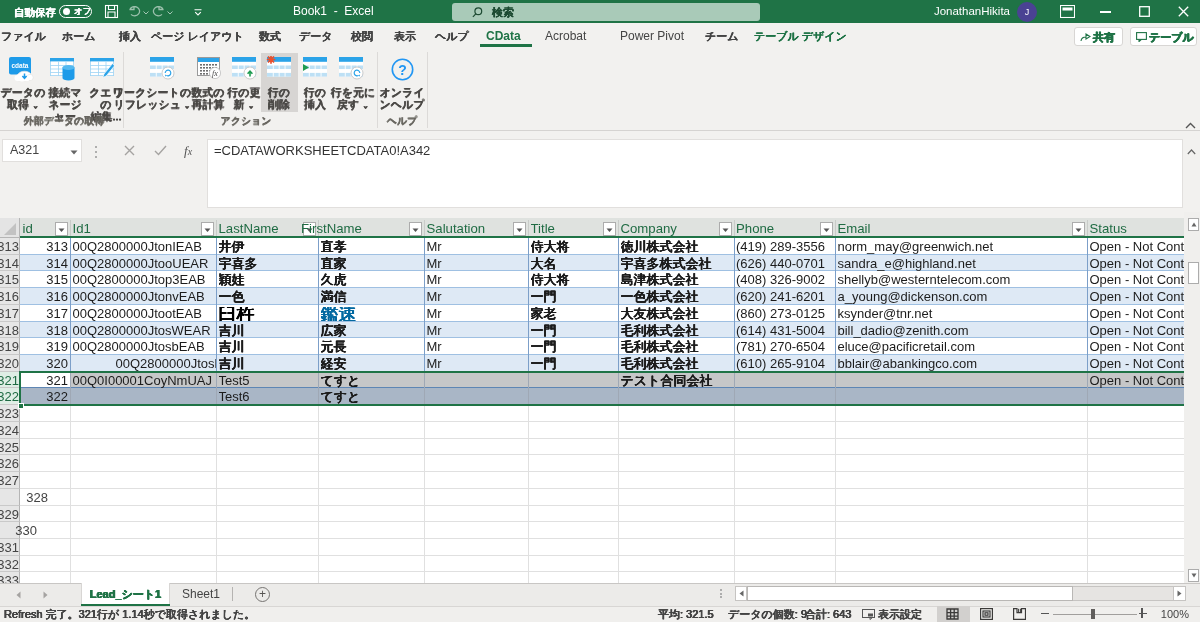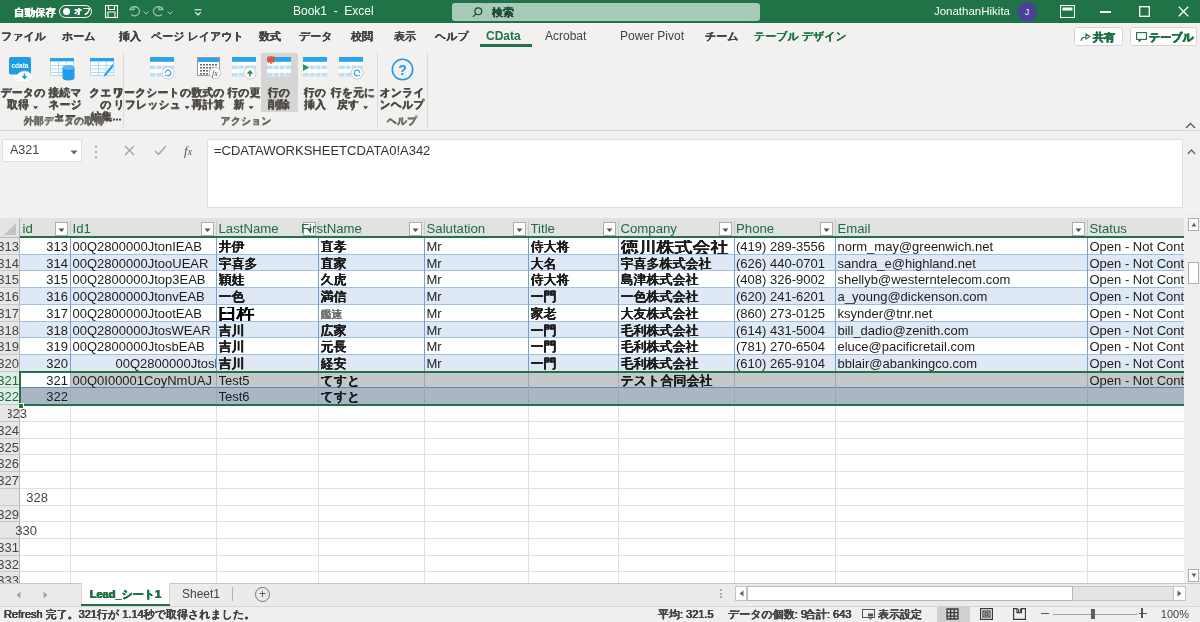--- a/index.html
+++ b/index.html
@@ -328,21 +328,21 @@
 <div style="position:absolute;left:618px;top:238.0px;width:1px;height:16.72px;background:#7C9FC9;"></div>
 <div style="position:absolute;left:733.5px;top:238.0px;width:1px;height:16.72px;background:#7C9FC9;"></div>
 <div style="position:absolute;left:835px;top:238.0px;width:1px;height:16.72px;background:#7C9FC9;"></div>
 <div style="position:absolute;left:1087px;top:238.0px;width:1px;height:16.72px;background:#7C9FC9;"></div>
 <div style="position:absolute;left:20px;top:240.0px;width:48px;height:14px;color:#1c1c1c;font-size:13px;line-height:14px;text-align:right;">313</div>
 <div style="position:absolute;left:72.5px;top:240.0px;width:143px;height:14px;color:#1c1c1c;font-size:13px;line-height:14px;overflow:hidden;white-space:nowrap;">00Q2800000JtonIEAB</div>
 <div style="position:absolute;left:218.5px;top:240.0px;width:99px;height:14px;color:#1c1c1c;font-size:13px;line-height:14px;overflow:hidden;white-space:nowrap;text-shadow:0.4px 0 0 currentColor,-0.4px 0 0 currentColor,0 0.4px 0 currentColor,0 -0.4px 0 currentColor;">井伊</div>
 <div style="position:absolute;left:320.5px;top:240.0px;width:103px;height:14px;color:#1c1c1c;font-size:13px;line-height:14px;overflow:hidden;white-space:nowrap;text-shadow:0.4px 0 0 currentColor,-0.4px 0 0 currentColor,0 0.4px 0 currentColor,0 -0.4px 0 currentColor;">直孝</div>
 <div style="position:absolute;left:426.5px;top:240.0px;width:101px;height:14px;color:#1c1c1c;font-size:13px;line-height:14px;overflow:hidden;white-space:nowrap;">Mr</div>
 <div style="position:absolute;left:530.5px;top:240.0px;width:87px;height:14px;color:#1c1c1c;font-size:13px;line-height:14px;overflow:hidden;white-space:nowrap;text-shadow:0.4px 0 0 currentColor,-0.4px 0 0 currentColor,0 0.4px 0 currentColor,0 -0.4px 0 currentColor;">侍大将</div>
-<div style="position:absolute;left:620.5px;top:240.0px;width:112.5px;height:14px;color:#1c1c1c;font-size:18px;line-height:14px;overflow:hidden;white-space:nowrap;text-shadow:0.4px 0 0 currentColor,-0.4px 0 0 currentColor,0 0.4px 0 currentColor,0 -0.4px 0 currentColor;">徳川株式会社</div>
+<div style="position:absolute;left:620.5px;top:240.0px;width:112.5px;height:14px;color:#1c1c1c;font-size:13px;line-height:14px;overflow:hidden;white-space:nowrap;text-shadow:0.4px 0 0 currentColor,-0.4px 0 0 currentColor,0 0.4px 0 currentColor,0 -0.4px 0 currentColor;">徳川株式会社</div>
 <div style="position:absolute;left:736.0px;top:240.0px;width:98.5px;height:14px;color:#1c1c1c;font-size:13px;line-height:14px;overflow:hidden;white-space:nowrap;">(419) 289-3556</div>
 <div style="position:absolute;left:837.5px;top:240.0px;width:249px;height:14px;color:#1c1c1c;font-size:13px;line-height:14px;overflow:hidden;white-space:nowrap;">norm_may@greenwich.net</div>
 <div style="position:absolute;left:1089.5px;top:240.0px;width:94px;height:14px;color:#1c1c1c;font-size:13px;line-height:14px;overflow:hidden;white-space:nowrap;">Open - Not Contacted</div>
 <div style="position:absolute;left:20px;top:254.72px;width:1164px;height:16.72px;background:#DEE9F5;border-bottom:1px solid #9FC0E2;"></div>
 <div style="position:absolute;left:0px;top:254.72px;width:20px;height:16.72px;background:#E6E6E6;border-bottom:1px solid #C9C9C9;border-right:1px solid #B5B5B5;"></div>
 <div style="position:absolute;left:0px;top:256.72px;width:19px;height:14px;color:#444;font-size:13px;line-height:14px;text-align:right;overflow:hidden;direction:rtl;">314</div>
 <div style="position:absolute;left:70px;top:254.72px;width:1px;height:16.72px;background:#7C9FC9;"></div>
 <div style="position:absolute;left:216px;top:254.72px;width:1px;height:16.72px;background:#7C9FC9;"></div>
 <div style="position:absolute;left:318px;top:254.72px;width:1px;height:16.72px;background:#7C9FC9;"></div>
 <div style="position:absolute;left:424px;top:254.72px;width:1px;height:16.72px;background:#7C9FC9;"></div>
@@ -413,21 +413,21 @@
 <div style="position:absolute;left:318px;top:304.88px;width:1px;height:16.72px;background:#7C9FC9;"></div>
 <div style="position:absolute;left:424px;top:304.88px;width:1px;height:16.72px;background:#7C9FC9;"></div>
 <div style="position:absolute;left:528px;top:304.88px;width:1px;height:16.72px;background:#7C9FC9;"></div>
 <div style="position:absolute;left:618px;top:304.88px;width:1px;height:16.72px;background:#7C9FC9;"></div>
 <div style="position:absolute;left:733.5px;top:304.88px;width:1px;height:16.72px;background:#7C9FC9;"></div>
 <div style="position:absolute;left:835px;top:304.88px;width:1px;height:16.72px;background:#7C9FC9;"></div>
 <div style="position:absolute;left:1087px;top:304.88px;width:1px;height:16.72px;background:#7C9FC9;"></div>
 <div style="position:absolute;left:20px;top:306.88px;width:48px;height:14px;color:#1c1c1c;font-size:13px;line-height:14px;text-align:right;">317</div>
 <div style="position:absolute;left:72.5px;top:306.88px;width:143px;height:14px;color:#1c1c1c;font-size:13px;line-height:14px;overflow:hidden;white-space:nowrap;">00Q2800000JtootEAB</div>
 <div style="position:absolute;left:218.5px;top:306.88px;width:99px;height:14px;color:#000000;font-size:18px;line-height:14px;overflow:hidden;white-space:nowrap;text-shadow:0.4px 0 0 currentColor,-0.4px 0 0 currentColor,0 0.4px 0 currentColor,0 -0.4px 0 currentColor;">臼杵</div>
-<div style="position:absolute;left:320.5px;top:306.88px;width:103px;height:14px;color:#737373;font-size:11px;line-height:14px;overflow:hidden;white-space:nowrap;text-shadow:0.4px 0 0 currentColor,-0.4px 0 0 currentColor,0 0.4px 0 currentColor,0 -0.4px 0 currentColor;">鑑速</div>
+<div style="position:absolute;left:320.5px;top:306.88px;width:103px;height:14px;color:#0369a1;font-size:18px;line-height:14px;overflow:hidden;white-space:nowrap;text-shadow:0.4px 0 0 currentColor,-0.4px 0 0 currentColor,0 0.4px 0 currentColor,0 -0.4px 0 currentColor;">鑑速</div>
 <div style="position:absolute;left:426.5px;top:306.88px;width:101px;height:14px;color:#1c1c1c;font-size:13px;line-height:14px;overflow:hidden;white-space:nowrap;">Mr</div>
 <div style="position:absolute;left:530.5px;top:306.88px;width:87px;height:14px;color:#1c1c1c;font-size:13px;line-height:14px;overflow:hidden;white-space:nowrap;text-shadow:0.4px 0 0 currentColor,-0.4px 0 0 currentColor,0 0.4px 0 currentColor,0 -0.4px 0 currentColor;">家老</div>
 <div style="position:absolute;left:620.5px;top:306.88px;width:112.5px;height:14px;color:#1c1c1c;font-size:13px;line-height:14px;overflow:hidden;white-space:nowrap;text-shadow:0.4px 0 0 currentColor,-0.4px 0 0 currentColor,0 0.4px 0 currentColor,0 -0.4px 0 currentColor;">大友株式会社</div>
 <div style="position:absolute;left:736.0px;top:306.88px;width:98.5px;height:14px;color:#1c1c1c;font-size:13px;line-height:14px;overflow:hidden;white-space:nowrap;">(860) 273-0125</div>
 <div style="position:absolute;left:837.5px;top:306.88px;width:249px;height:14px;color:#1c1c1c;font-size:13px;line-height:14px;overflow:hidden;white-space:nowrap;">ksynder@tnr.net</div>
 <div style="position:absolute;left:1089.5px;top:306.88px;width:94px;height:14px;color:#1c1c1c;font-size:13px;line-height:14px;overflow:hidden;white-space:nowrap;">Open - Not Contacted</div>
 <div style="position:absolute;left:20px;top:321.6px;width:1164px;height:16.72px;background:#DEE9F5;border-bottom:1px solid #9FC0E2;"></div>
 <div style="position:absolute;left:0px;top:321.6px;width:20px;height:16.72px;background:#E6E6E6;border-bottom:1px solid #C9C9C9;border-right:1px solid #B5B5B5;"></div>
 <div style="position:absolute;left:0px;top:323.6px;width:19px;height:14px;color:#444;font-size:13px;line-height:14px;text-align:right;overflow:hidden;direction:rtl;">318</div>
 <div style="position:absolute;left:70px;top:321.6px;width:1px;height:16.72px;background:#7C9FC9;"></div>
@@ -521,21 +521,21 @@
 <div style="position:absolute;left:424px;top:388.48px;width:1px;height:16.72px;background:#9FA8B5;"></div>
 <div style="position:absolute;left:528px;top:388.48px;width:1px;height:16.72px;background:#9FA8B5;"></div>
 <div style="position:absolute;left:618px;top:388.48px;width:1px;height:16.72px;background:#9FA8B5;"></div>
 <div style="position:absolute;left:733.5px;top:388.48px;width:1px;height:16.72px;background:#9FA8B5;"></div>
 <div style="position:absolute;left:835px;top:388.48px;width:1px;height:16.72px;background:#9FA8B5;"></div>
 <div style="position:absolute;left:1087px;top:388.48px;width:1px;height:16.72px;background:#9FA8B5;"></div>
 <div style="position:absolute;left:20px;top:390.48px;width:48px;height:14px;color:#1c1c1c;font-size:13px;line-height:14px;text-align:right;">322</div>
 <div style="position:absolute;left:218.5px;top:390.48px;width:99px;height:14px;color:#1c1c1c;font-size:13px;line-height:14px;overflow:hidden;white-space:nowrap;">Test6</div>
 <div style="position:absolute;left:320.5px;top:390.48px;width:103px;height:14px;color:#1c1c1c;font-size:13px;line-height:14px;overflow:hidden;white-space:nowrap;text-shadow:0.4px 0 0 currentColor,-0.4px 0 0 currentColor,0 0.4px 0 currentColor,0 -0.4px 0 currentColor;">てすと</div>
 <div style="position:absolute;left:0px;top:405.2px;width:20px;height:16.72px;background:#E6E6E6;border-bottom:1px solid #C9C9C9;border-right:1px solid #B5B5B5;"></div>
-<div style="position:absolute;left:8px;top:407.2px;width:19px;height:14px;color:#444;font-size:13px;line-height:14px;text-align:right;overflow:hidden;direction:rtl;">323</div>
+<div style="position:absolute;left:0px;top:407.2px;width:19px;height:14px;color:#444;font-size:13px;line-height:14px;text-align:right;overflow:hidden;direction:rtl;">323</div>
 <div style="position:absolute;left:20px;top:420.91999999999996px;width:1164px;height:1px;background:#E0E0E0;"></div>
 <div style="position:absolute;left:0px;top:421.91999999999996px;width:20px;height:16.72px;background:#E6E6E6;border-bottom:1px solid #C9C9C9;border-right:1px solid #B5B5B5;"></div>
 <div style="position:absolute;left:0px;top:423.91999999999996px;width:19px;height:14px;color:#444;font-size:13px;line-height:14px;text-align:right;overflow:hidden;direction:rtl;">324</div>
 <div style="position:absolute;left:20px;top:437.64px;width:1164px;height:1px;background:#E0E0E0;"></div>
 <div style="position:absolute;left:0px;top:438.64px;width:20px;height:16.72px;background:#E6E6E6;border-bottom:1px solid #C9C9C9;border-right:1px solid #B5B5B5;"></div>
 <div style="position:absolute;left:0px;top:440.64px;width:19px;height:14px;color:#444;font-size:13px;line-height:14px;text-align:right;overflow:hidden;direction:rtl;">325</div>
 <div style="position:absolute;left:20px;top:454.36px;width:1164px;height:1px;background:#E0E0E0;"></div>
 <div style="position:absolute;left:0px;top:455.36px;width:20px;height:16.72px;background:#E6E6E6;border-bottom:1px solid #C9C9C9;border-right:1px solid #B5B5B5;"></div>
 <div style="position:absolute;left:0px;top:457.36px;width:19px;height:14px;color:#444;font-size:13px;line-height:14px;text-align:right;overflow:hidden;direction:rtl;">326</div>
 <div style="position:absolute;left:20px;top:471.08000000000004px;width:1164px;height:1px;background:#E0E0E0;"></div>

